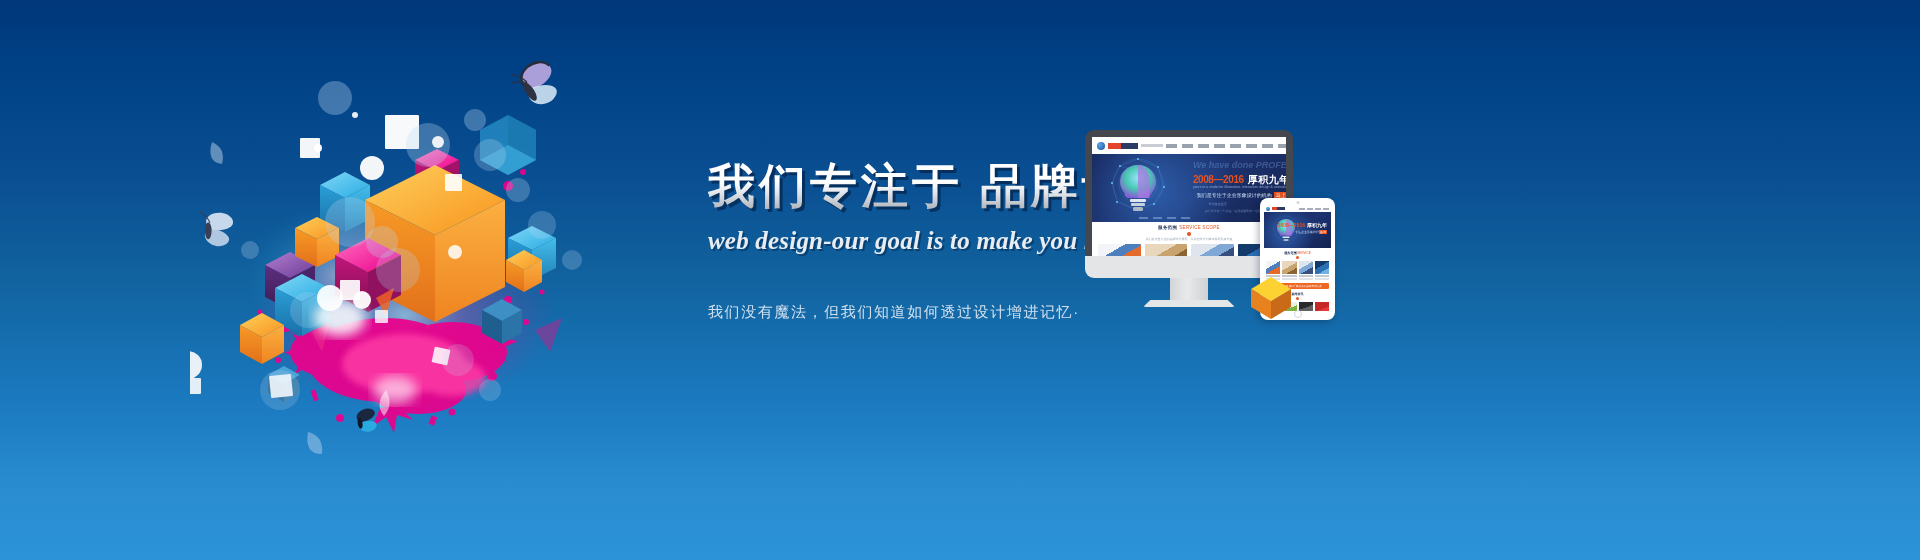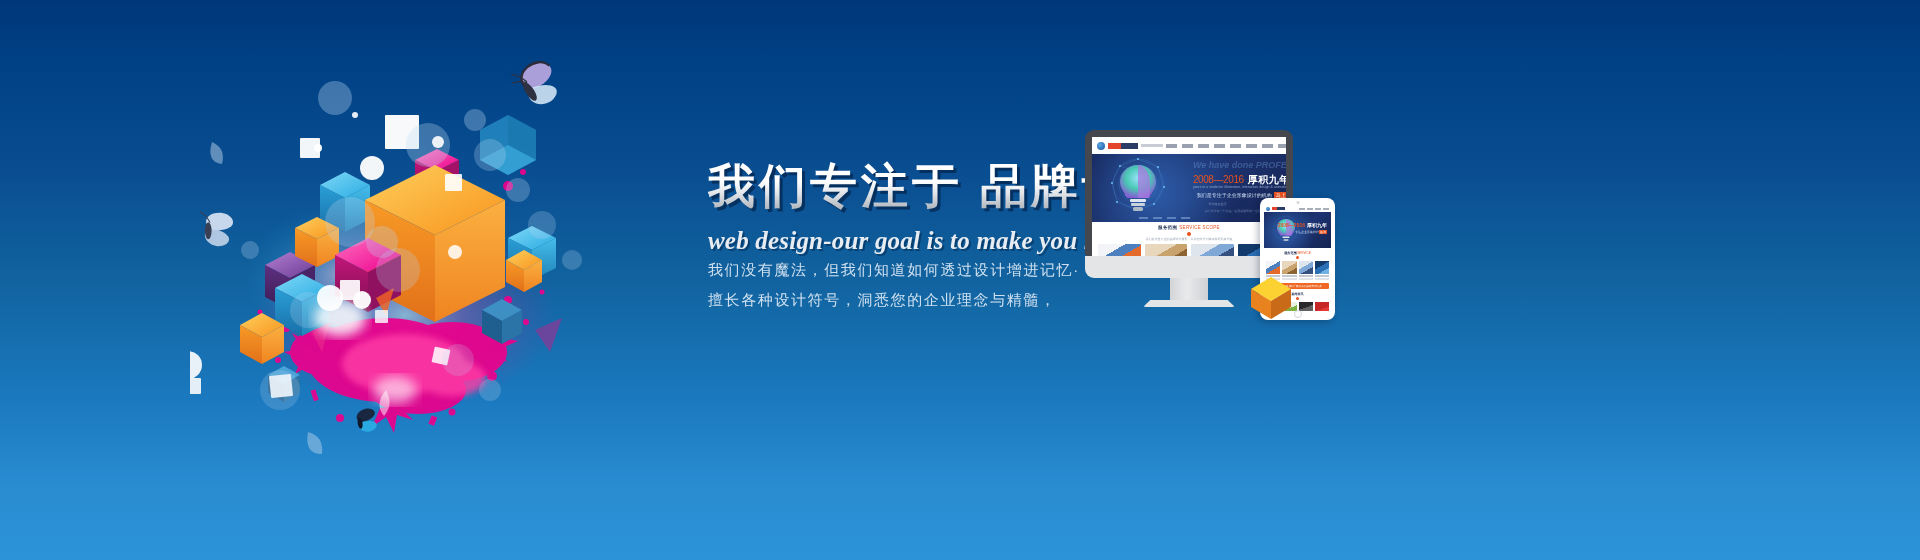--- a/index.html
+++ b/index.html
@@ -55,20 +55,21 @@
     font-family: "Liberation Serif", serif;
     font-style: italic;
     font-weight: bold;
     font-size: 25px;
     letter-spacing: 0.2px;
     color: #e9edf2;
     text-shadow: 2px 2px 0 rgba(0,28,62,0.45);
     white-space: nowrap;
   }
   #paragraph {
+    margin-top: 42px;
   }
   #paragraph .line {
     font-size: 15px;
     letter-spacing: 1.6px;
     line-height: 30px;
     color: #cfe0f0;
     white-space: nowrap;
   }
 
   
@@ -138,21 +139,21 @@
     overflow: hidden;
   }
   .hero-ghost {
     position: absolute; left: 52%; top: 6px;
     font-size: 9px; font-weight: bold; font-style: italic;
     color: rgba(120,165,225,0.35);
     white-space: nowrap;
   }
   .hero-years {
     position: absolute; left: 52%; top: 19px;
-    font-size: 10px; font-weight: normal;
+    font-size: 10px; font-weight: bold;
     color: #e8511d; letter-spacing: -0.4px;
     white-space: nowrap;
   }
   .hero-years b { color: #fff; margin-left: 4px; letter-spacing: 0.5px; }
   .hero-tagline {
     position: absolute; left: 52%; top: 31px;
     font-size: 3.5px; color: #8fa6cc; white-space: nowrap;
   }
   .hero-sub {
     position: absolute; left: 54%; top: 38px;
@@ -518,21 +519,20 @@
       <path d="M118 372 q 16 4 14 22 q -18 0 -14 -22z" fill="#cfe0f2" opacity=".4"></path>
       <path d="M196 330 q 8 14 -2 26 q -10 -12 2 -26z" fill="#ffffff" opacity=".5"></path>
     </svg>
   </div>
 
   <div id="text-block">
     <div id="headline">我们专注于 品牌设计</div>
     <div id="subtitle">web design-our goal is to make you look great</div>
     <div id="paragraph">
       <div class="line">我们没有魔法，但我们知道如何透过设计增进记忆·</div>
-      <div class="line">擅长各种设计符号，洞悉您的企业理念与精髓，</div>
     </div>
   </div>
 
   <div id="devices">
 
     <div id="monitor">
       <div id="monitor-bezel">
         <div id="monitor-screen">
 
           <div class="site-nav">

